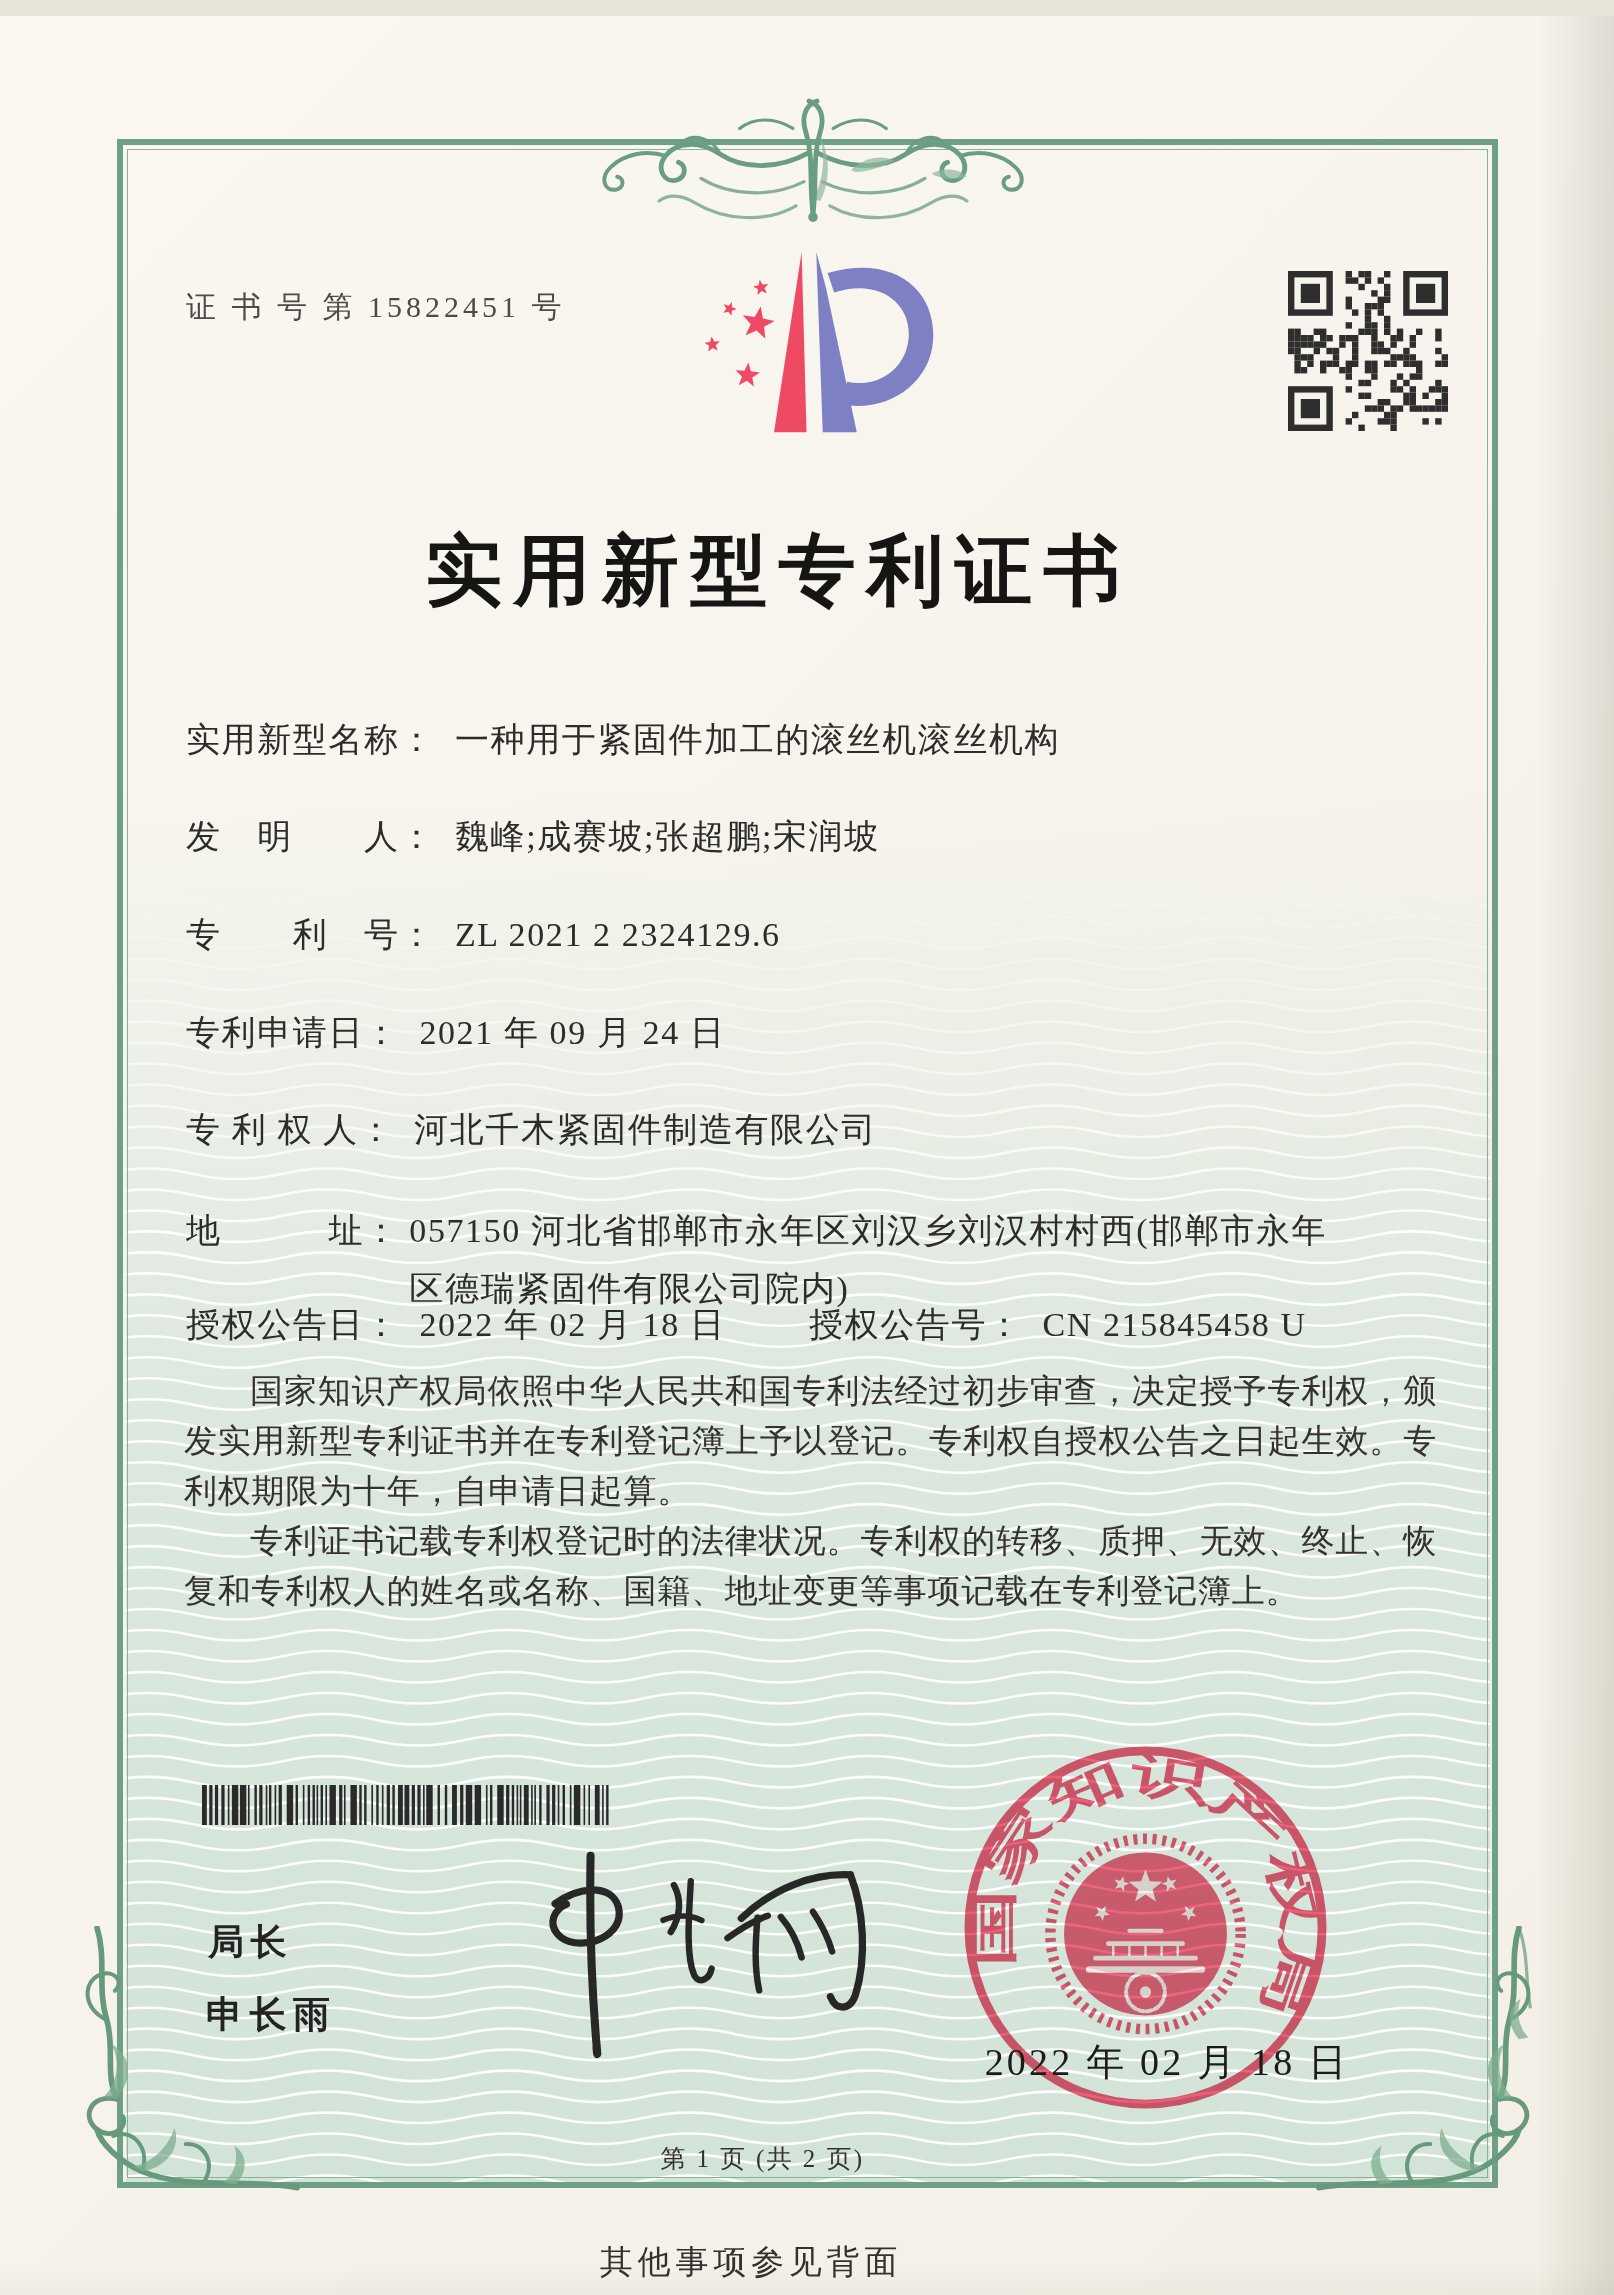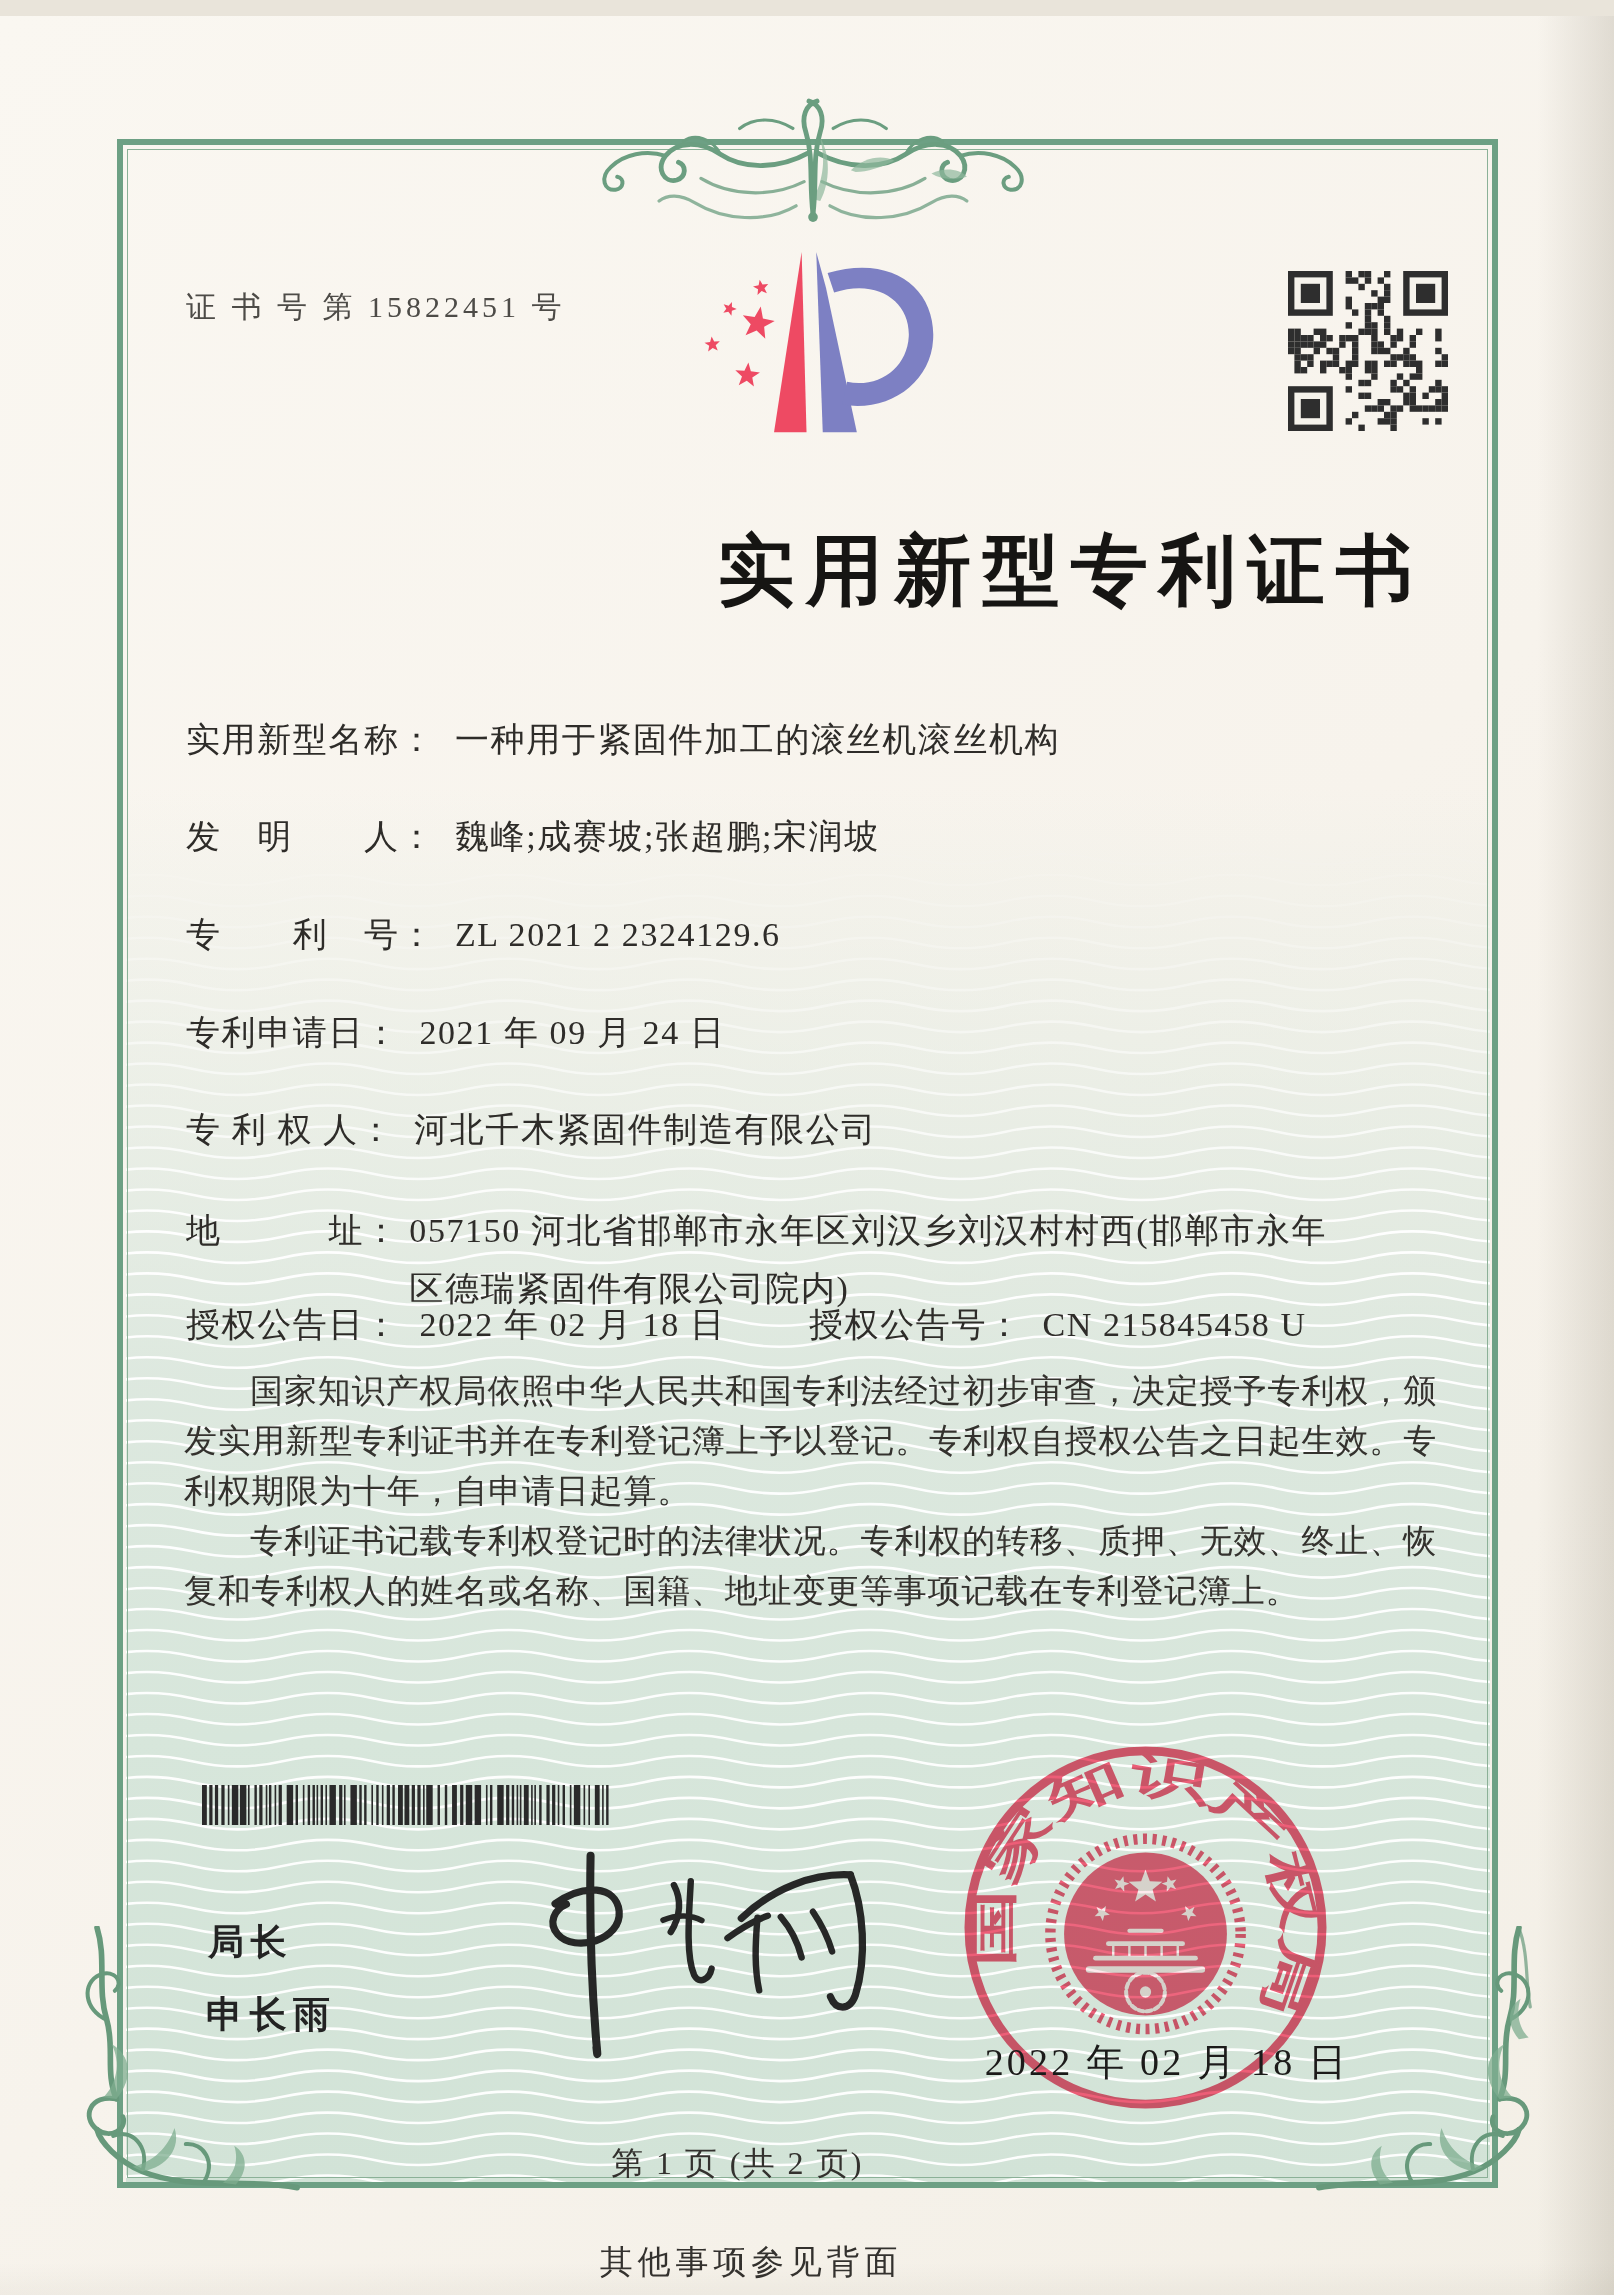--- a/index.html
+++ b/index.html
@@ -15,21 +15,21 @@
   #waves{left:126px;top:772px;width:1364px;height:1396px;}
 
   
   #border-outer{left:117px;top:123px;width:1369px;height:2037px;border:6.5px solid #6da084;}
   #border-inner{position:absolute;left:4px;top:4px;right:4px;bottom:4px;border:1.6px solid #8bb197;}
 
   
   #cert-no{left:186px;top:271px;font-size:30px;letter-spacing:4px;color:#4d4b47;}
   #logo{left:683px;top:223px;width:260px;height:211px;}
   #qr{left:1288px;top:255px;width:160px;height:160px;}
-  #title{left:133px;top:504px;width:1291px;text-align:right;font-size:77px;font-weight:700;
+  #title{left:133px;top:504px;width:1291px;text-align:center;font-size:77px;font-weight:700;
          letter-spacing:11.3px;color:#161513;}
 
   
   .row{position:absolute;left:186px;font-size:34px;color:#2e2c29;letter-spacing:1.6px;
        white-space:nowrap;}
   .row .lbl{white-space:pre;}
   .row .val{margin-left:9.7px;}
   #row-address{white-space:normal;width:1267px;line-height:58px;display:flex;align-items:flex-start;}
   #row-address .val{display:inline-block;width:940px;}
 
@@ -45,21 +45,21 @@
   #officer-title{left:208px;top:1902px;font-size:36px;letter-spacing:6.5px;color:#232323;
                  font-family:"Liberation Sans","DejaVu Sans",sans-serif;font-weight:600;}
   #officer-name{left:206px;top:1974px;font-size:37px;letter-spacing:6.5px;color:#232323;
                 font-family:Liberation Sans, sans-serif;font-weight:600;}
   #signature{left:436px;top:1826px;width:452px;height:234px;transform:rotate(-2deg);}
   #seal{left:952px;top:1718px;width:387px;height:387px;mix-blend-mode:multiply;opacity:.94;}
   #seal-date{left:965px;top:2021px;width:404px;text-align:center;font-size:38px;
              letter-spacing:3.2px;color:#1c1b1a;}
 
   
-  #page-info{left:108px;top:2126px;width:1259px;text-align:center;font-size:32px;
+  #page-info{left:133px;top:2126px;width:1259px;text-align:center;font-size:25px;
              letter-spacing:2.4px;color:#33312e;}
   #back-note{left:186px;top:2224px;width:1130px;text-align:center;font-size:33px;
              letter-spacing:4.8px;color:#33312e;}
 
   
   #ornament-top{left:567px;top:77px;width:492px;height:195px;}
   .corner{width:234px;height:278px;}
   #corner-br{left:1314px;top:1910px;}
   #corner-bl{left:68px;top:1910px;transform:scaleX(-1);}
 

